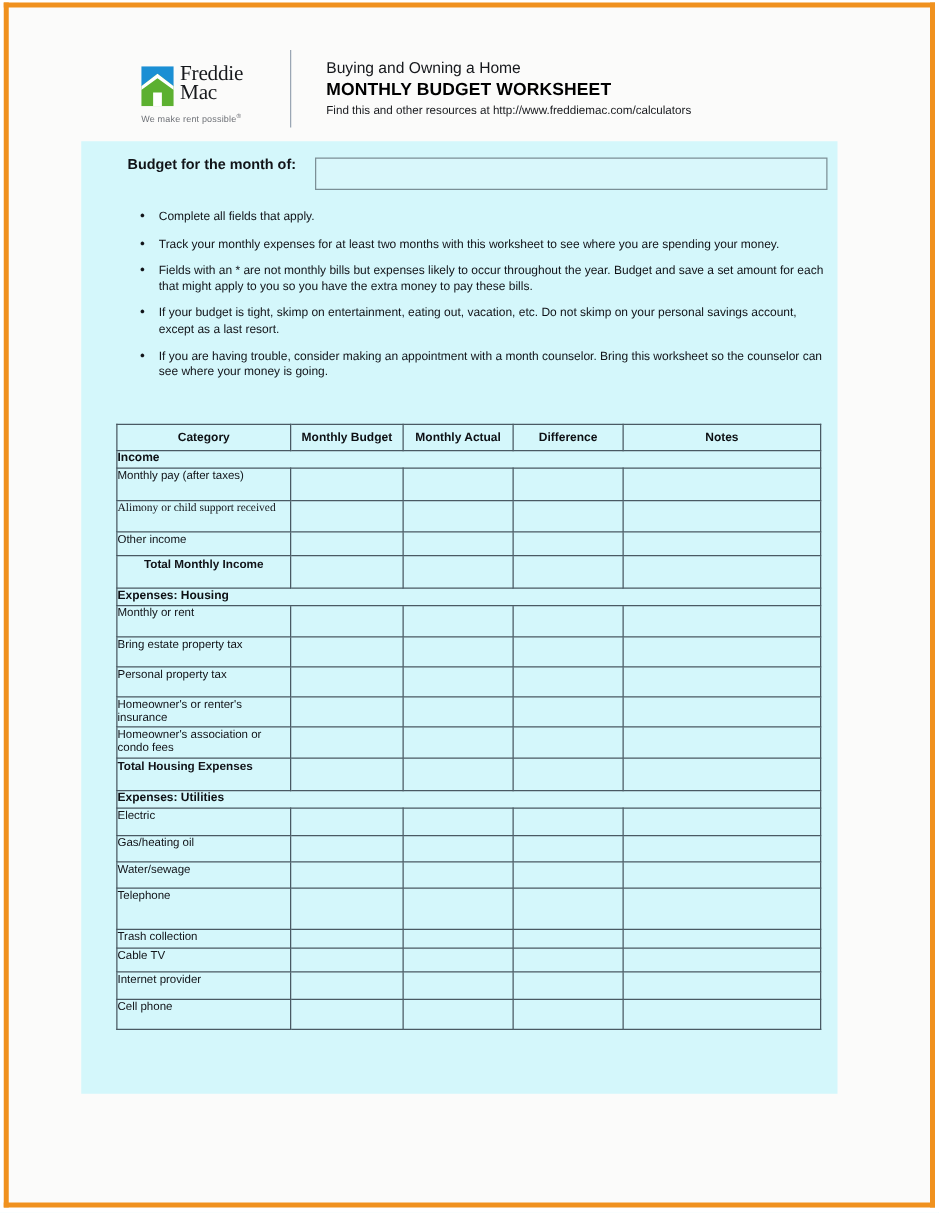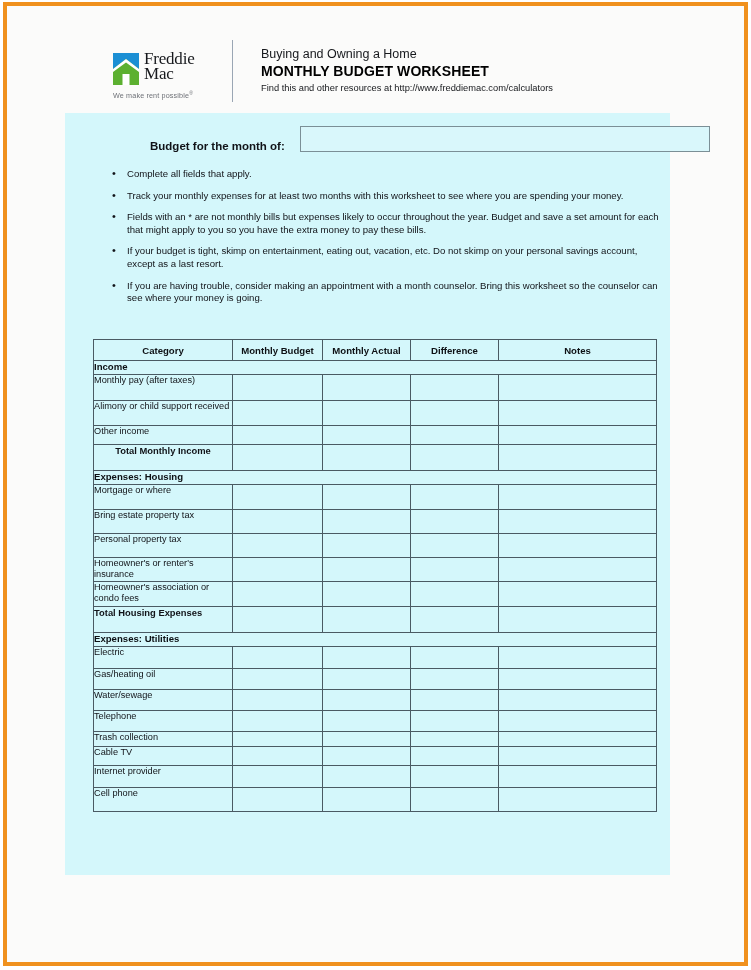--- a/index.html
+++ b/index.html
@@ -131,22 +131,21 @@
     background: #d4f7fb;
   }
 
   
   #month-row {
     position: absolute;
     left: 37px;
     top: 13px;
     width: 560px;
     display: flex;
-    align-items: flex-end;
-    margin-left: 48px;
+    align-items: flex-start;
   }
   #month-label {
     font-size: 11.5px;
     font-weight: bold;
     color: #111318;
     white-space: nowrap;
   }
   #month-input {
     margin-left: 15px;
     flex: 1 1 auto;
@@ -323,21 +322,21 @@
           <tr class="section-row">
             <td colspan="5">Income</td>
           </tr>
           <tr style="height: 26px;">
             <td class="cat-cell">Monthly pay (after taxes)</td>
             <td class="value-cell"></td>
             <td class="value-cell"></td>
             <td class="value-cell"></td>
             <td class="value-cell"></td>
           </tr>
-          <tr style="height: 25px;">
+          <tr style="height: 25px; font-family: Liberation Serif, serif;">
             <td class="cat-cell">Alimony or child support received</td>
             <td class="value-cell"></td>
             <td class="value-cell"></td>
             <td class="value-cell"></td>
             <td class="value-cell"></td>
           </tr>
           <tr style="height: 19px;">
             <td class="cat-cell">Other income</td>
             <td class="value-cell"></td>
             <td class="value-cell"></td>
@@ -348,21 +347,21 @@
             <td class="cat-cell total">Total Monthly Income</td>
             <td class="value-cell"></td>
             <td class="value-cell"></td>
             <td class="value-cell"></td>
             <td class="value-cell"></td>
           </tr>
           <tr class="section-row">
             <td colspan="5">Expenses:  Housing</td>
           </tr>
           <tr style="height: 25px;">
-            <td class="cat-cell">Mortgage or where</td>
+            <td class="cat-cell">Monthly or rent</td>
             <td class="value-cell"></td>
             <td class="value-cell"></td>
             <td class="value-cell"></td>
             <td class="value-cell"></td>
           </tr>
           <tr style="height: 24px;">
             <td class="cat-cell">Bring estate property tax</td>
             <td class="value-cell"></td>
             <td class="value-cell"></td>
             <td class="value-cell"></td>
@@ -413,21 +412,21 @@
             <td class="value-cell"></td>
             <td class="value-cell"></td>
           </tr>
           <tr style="height: 21px;">
             <td class="cat-cell">Water/sewage</td>
             <td class="value-cell"></td>
             <td class="value-cell"></td>
             <td class="value-cell"></td>
             <td class="value-cell"></td>
           </tr>
-          <tr style="height: 21px;">
+          <tr style="height: 33px;">
             <td class="cat-cell">Telephone</td>
             <td class="value-cell"></td>
             <td class="value-cell"></td>
             <td class="value-cell"></td>
             <td class="value-cell"></td>
           </tr>
           <tr style="height: 15px;">
             <td class="cat-cell">Trash collection</td>
             <td class="value-cell"></td>
             <td class="value-cell"></td>

